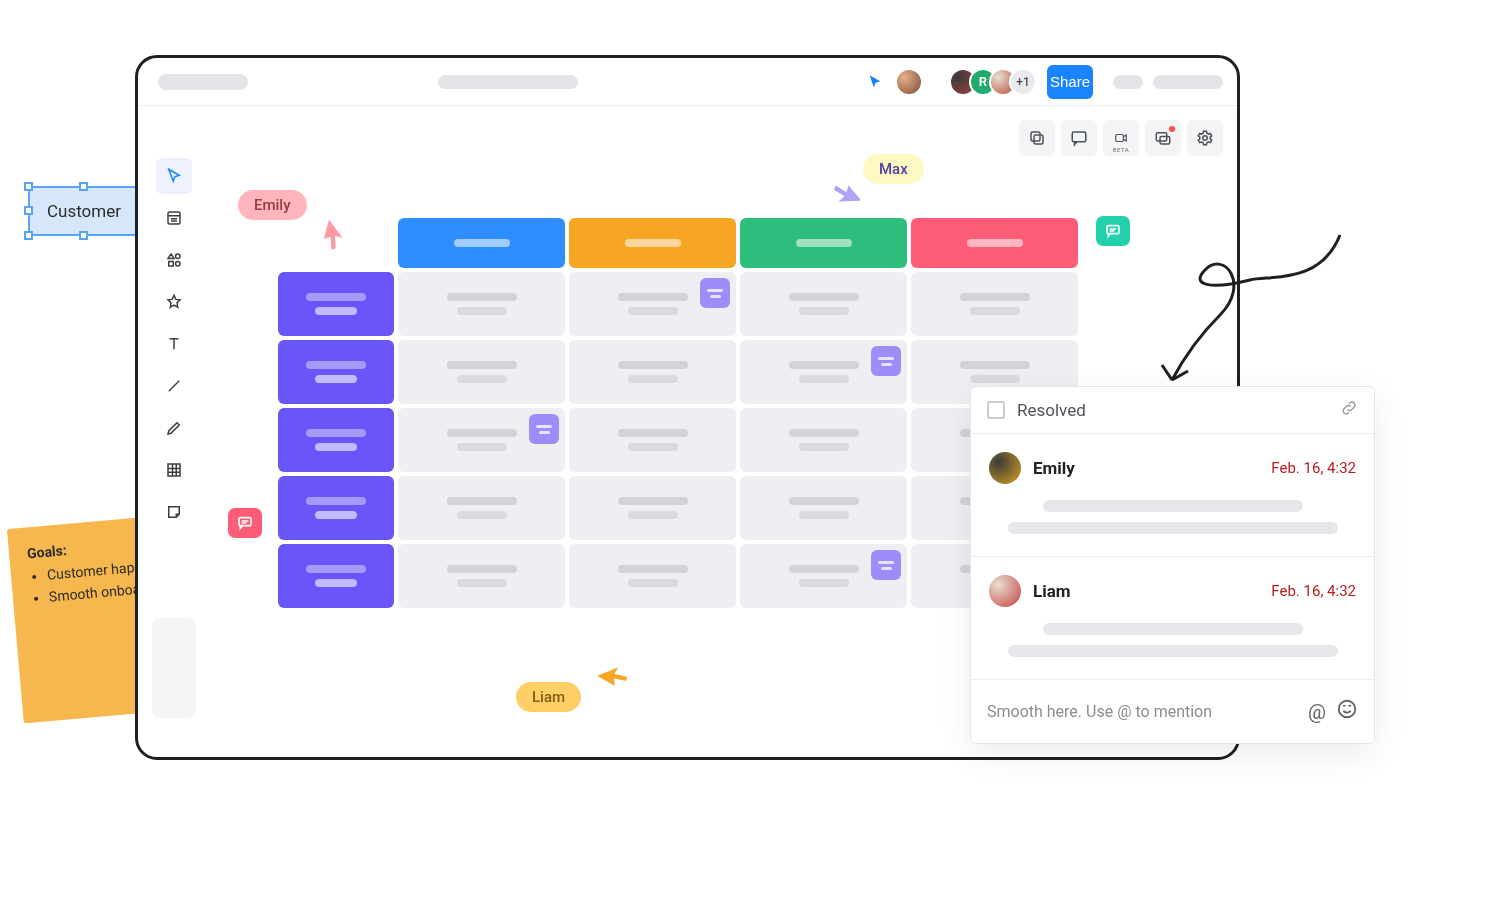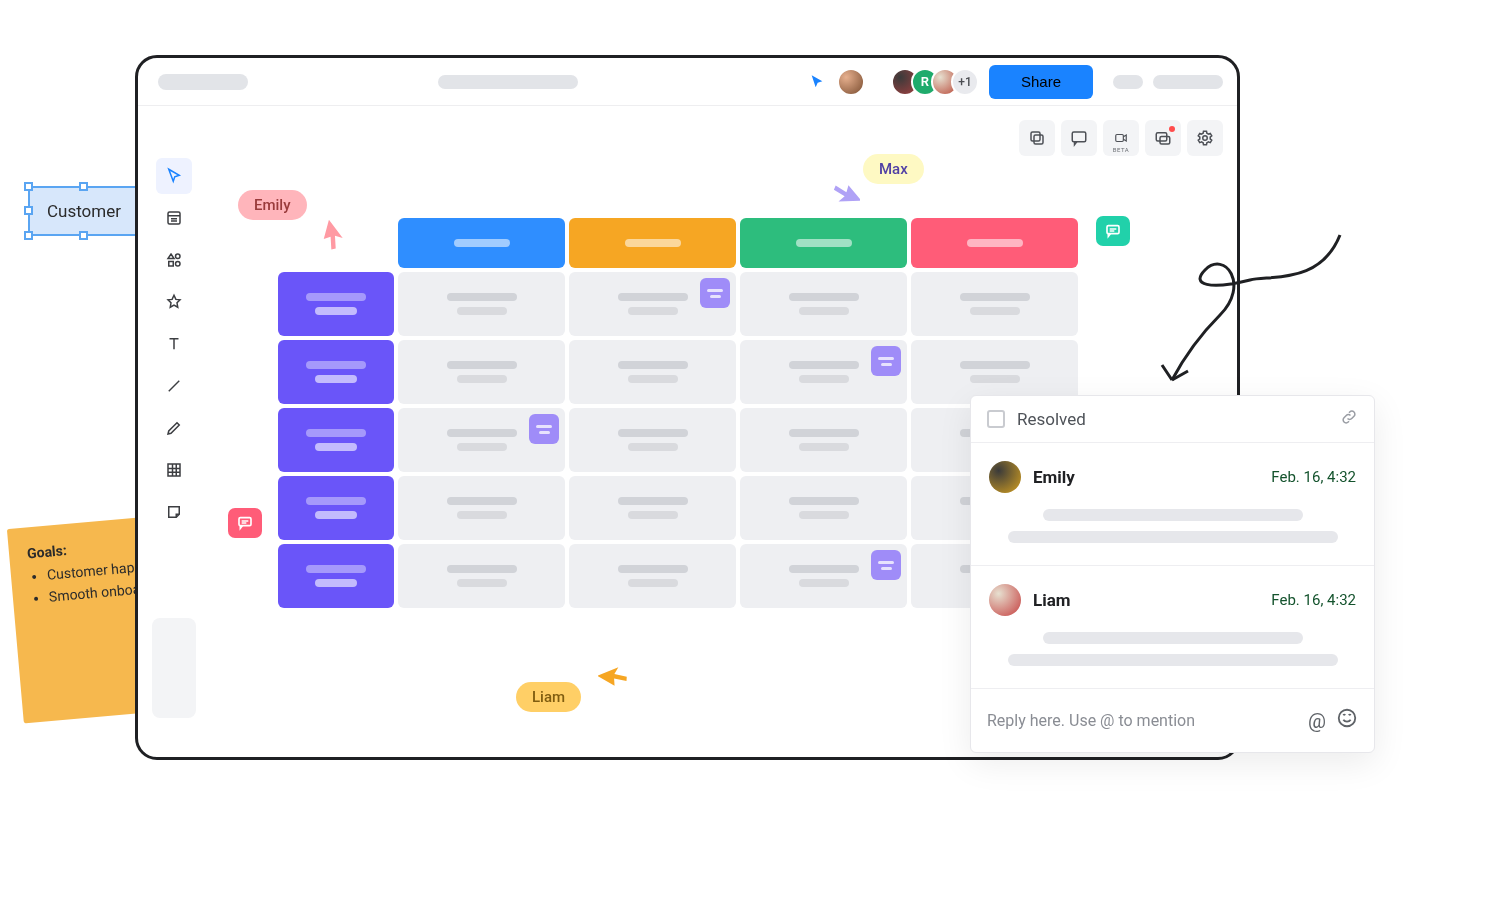--- a/index.html
+++ b/index.html
@@ -48,24 +48,24 @@
   .avatar.a2 { background: radial-gradient(circle at 30% 30%, #3a3a3a, #a04040); }
   .avatar.a3 { background: #1fab6c; display:flex;align-items:center;justify-content:center;color:#fff;font-size:13px;font-weight:600; }
   .avatar.a4 { background: radial-gradient(circle at 30% 30%, #e7e0d0, #b94a3a); }
   .avatar.plus { background:#e9eaee; display:flex;align-items:center;justify-content:center;color:#4b4d52;font-size:12px;font-weight:500; }
   .avatars {
     display:flex; align-items:center;
   }
   .avatars .avatar + .avatar { margin-left: -8px; }
   .share-btn {
     background: #1a83ff;
-    color: #000000;
+    color: #ffffff;
     border: none;
     height: 34px;
-    padding: 0 32px;
+    padding: 0 3px;
     border-radius: 6px;
     font-size: 15px;
     font-weight: 500;
     cursor: pointer;
   }
   
   .subtools {
     position: absolute;
     right: 14px;
     top: 62px;
@@ -237,21 +237,21 @@
     font-size:17px;
     color:#2b2b2b;
   }
   .handle {
     position:absolute; width:9px; height:9px; background:#fff; border:2px solid #5aa5f2;
   }
   
   .comment-panel {
     position:absolute;
     left: 970px;
-    top: 395px;
+    top: 386px;
     width: 405px;
     background:#fff;
     border:1px solid #e7e7eb;
     border-radius:6px;
     box-shadow: 0 10px 34px rgba(0,0,0,0.08);
     overflow:hidden;
   }
   .cp-head {
     display:flex;align-items:center;justify-content:space-between;
     padding: 12px 16px;
@@ -269,21 +269,21 @@
     border-bottom:1px solid #eeeef1;
   }
   .cp-item-head {
     display:flex;align-items:center;justify-content:space-between;margin-bottom:16px;
   }
   .cp-user { display:flex;align-items:center;gap:12px; }
   .cp-user .ava {
     width:32px;height:32px;border-radius:50%;
   }
   .cp-user .name { font-weight:700;font-size:17px;color:#202124; }
-  .cp-time { color:#14532d;font-size:15px;text-align:center; }
+  .cp-time { color:#b91c1c;font-size:15px;text-align:center; }
   .cp-body .b1 { margin:0 auto 10px auto; width:260px;height:12px;border-radius:7px;background:#e6e7eb; }
   .cp-body .b2 { margin:0 auto; width:330px;height:12px;border-radius:7px;background:#e6e7eb; }
   .cp-reply {
     display:flex;align-items:center;justify-content:space-between;
     padding: 18px 16px;
   }
   .cp-reply .ph { color:#8a8d94; font-size:16px; }
   .cp-reply .icons { display:flex;align-items:center;gap:10px;color:#5f6368;font-size:20px; }
   
   .curly {
@@ -661,21 +661,21 @@
       </div>
       <span class="cp-time">Feb. 16, 4:32</span>
     </div>
     <div class="cp-body">
       <div class="b1"></div>
       <div class="b2"></div>
     </div>
   </div>
 
   <div class="cp-reply">
-    <span class="ph">Reply here. Use @ to mention</span>
+    <span class="ph">Smooth here. Use @ to mention</span>
     <span class="icons">
       <span>@</span>
       <span>
         <svg width="22" height="22" viewBox="0 0 24 24" fill="none" stroke="currentColor" stroke-width="2">
             <circle cx="12" cy="12" r="9"></circle>
             <path d="M8 14c1 1.5 2.5 2 4 2s3-.5 4-2"></path>
             <path d="M8 9c.5-.8 1.5-.8 2 0"></path>
             <path d="M14 9c.5-.8 1.5-.8 2 0"></path>
           </svg>
       </span>

